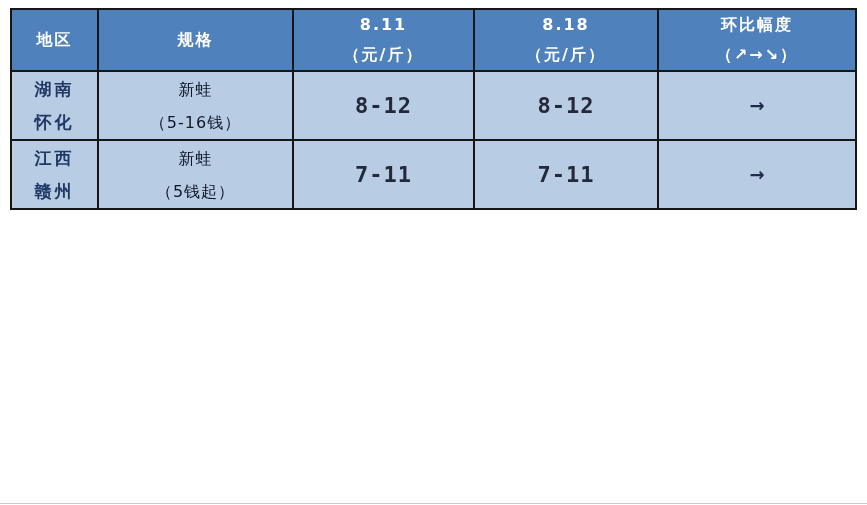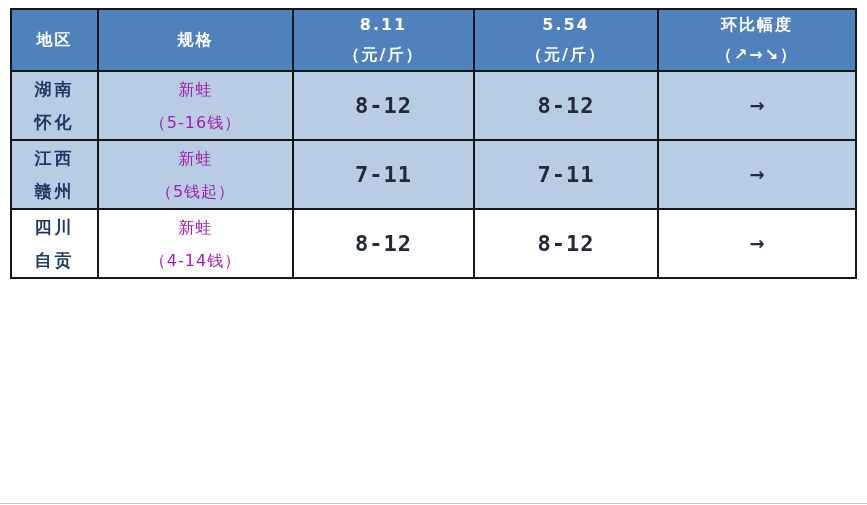--- a/index.html
+++ b/index.html
@@ -23,21 +23,21 @@
     font-weight:bold;font-size:16px;letter-spacing:2px;
   }
   .price-table thead .line{line-height:30px;}
   tbody tr td{background:#ffffff;}
   tbody tr.shaded td{background:#b8cce4;}
   td.region{
     color:#1f3864;font-weight:bold;font-size:17px;letter-spacing:3px;
   }
   td.region .line,td.spec .line{line-height:33px;}
   td.spec{
-    color:#a21caf;font-size:16px;letter-spacing:1px;font-weight:normal;
+    color:#0f172a;font-size:16px;letter-spacing:1px;font-weight:normal;
   }
   td.num{
     color:#23293a;font-size:22px;letter-spacing:1px;
     font-family:"DejaVu Sans Mono","DejaVu Sans",monospace;
     font-weight:bold;
   }
   td.trend{
     color:#1f2a4a;font-size:18px;font-weight:bold;
   }
   .bottom-divider{
@@ -62,21 +62,21 @@
         <div class="line">地区</div>
       </th>
       <th>
         <div class="line">规格</div>
       </th>
       <th>
         <div class="line">8.11</div>
         <div class="line">（元/斤）</div>
       </th>
       <th>
-        <div class="line">5.54</div>
+        <div class="line">8.18</div>
         <div class="line">（元/斤）</div>
       </th>
       <th>
         <div class="line">环比幅度</div>
         <div class="line">（↗→↘）</div>
       </th>
     </tr>
   </thead>
   <tbody>
       <tr class="shaded">
@@ -110,35 +110,16 @@
         <td class="num">
           <div class="line">7-11</div>
         </td>
         <td class="num">
           <div class="line">7-11</div>
         </td>
         <td class="trend">
           <div class="line">→</div>
         </td>
       </tr>
-      <tr>
-        <td class="region">
-          <div class="line">四川</div>
-          <div class="line">自贡</div>
-        </td>
-        <td class="spec">
-          <div class="line">新蛙</div>
-          <div class="line">（4-14钱）</div>
-        </td>
-        <td class="num">
-          <div class="line">8-12</div>
-        </td>
-        <td class="num">
-          <div class="line">8-12</div>
-        </td>
-        <td class="trend">
-          <div class="line">→</div>
-        </td>
-      </tr>
     </tbody>
 </table>
 
 <div class="bottom-divider"></div>
 
 </body></html>

